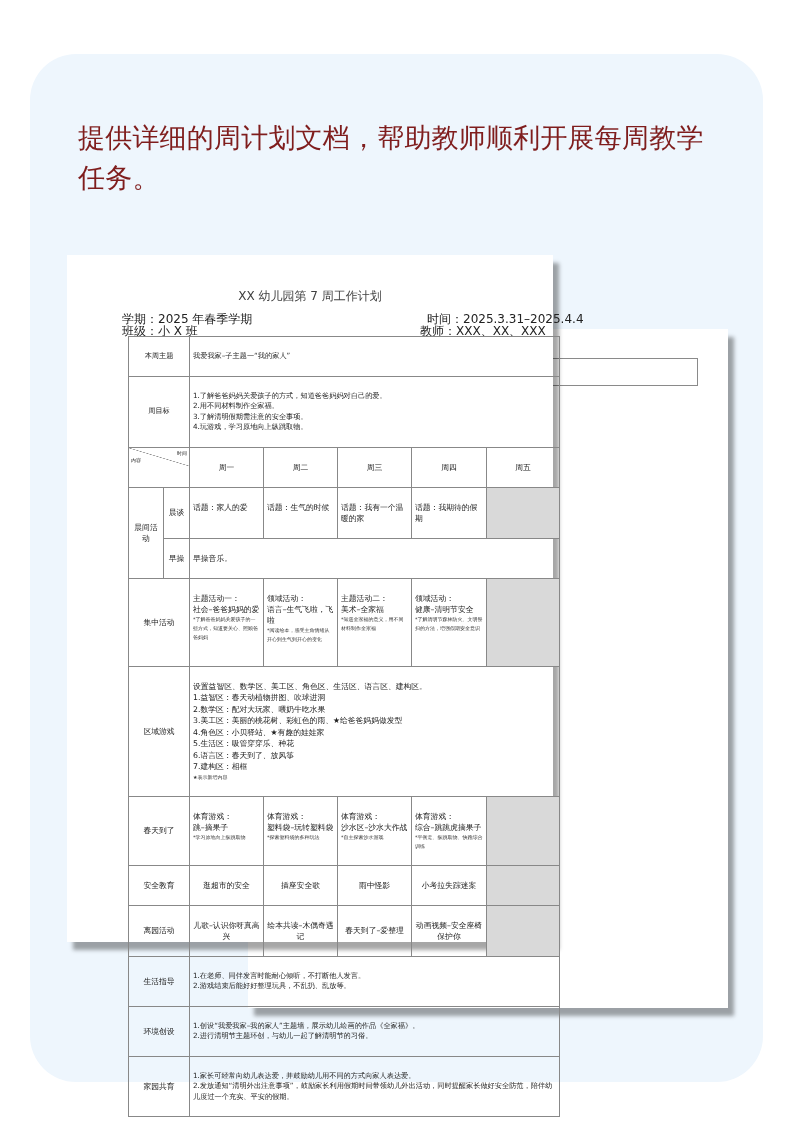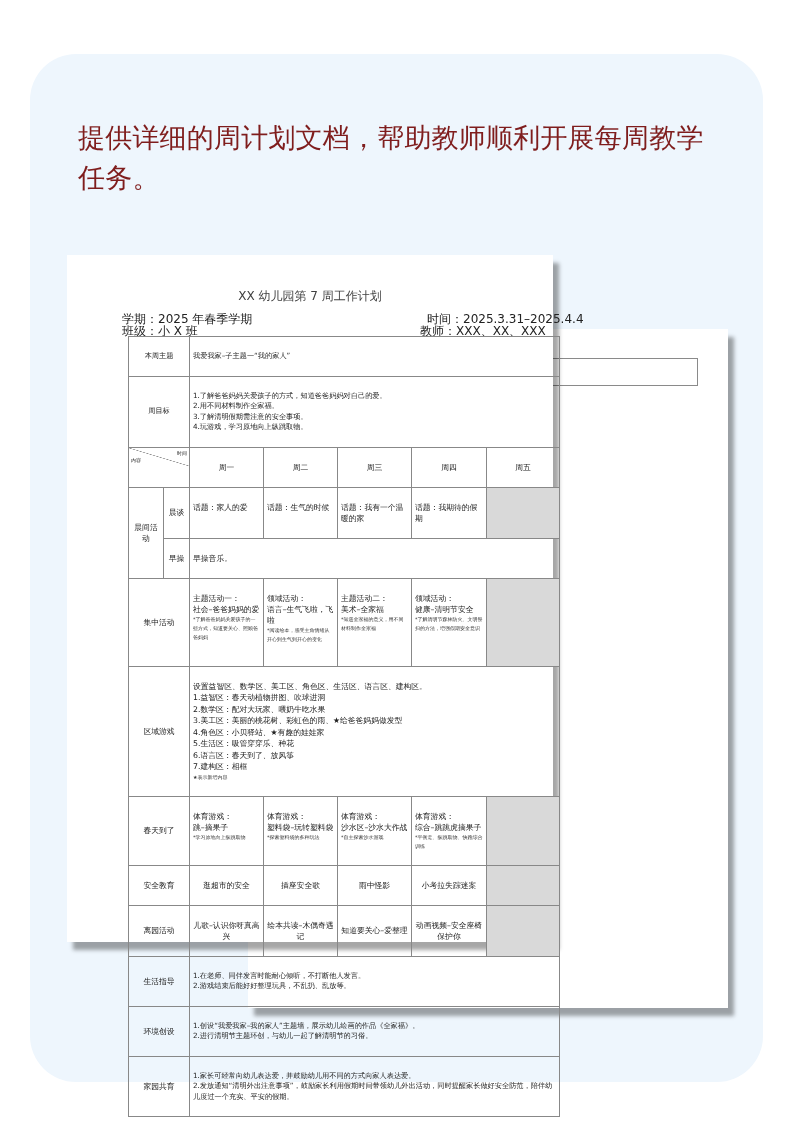--- a/index.html
+++ b/index.html
@@ -210,21 +210,21 @@
       <td class="c big">插座安全歌</td>
       <td class="c big">雨中怪影</td>
       <td class="c big">小考拉失踪迷案</td>
       <td class="gray"></td>
     </tr>
 
     <tr style="height:30px">
       <td colspan="2" class="lbl big">离园活动</td>
       <td class="c big">儿歌–认识你呀真高兴</td>
       <td class="c big">绘本共读–木偶奇遇记</td>
-      <td class="c big">知道要关心–爱整理</td>
+      <td class="c big">春天到了–爱整理</td>
       <td class="c big">动画视频–安全座椅保护你</td>
       <td class="gray"></td>
     </tr>
 
     <tr style="height:27px">
       <td colspan="2" class="lbl big">生活指导</td>
       <td colspan="5">
         <span class="line">1.在老师、同伴发言时能耐心倾听，不打断他人发言。</span>
         <span class="line">2.游戏结束后能好好整理玩具，不乱扔、乱放等。</span>
       </td>

